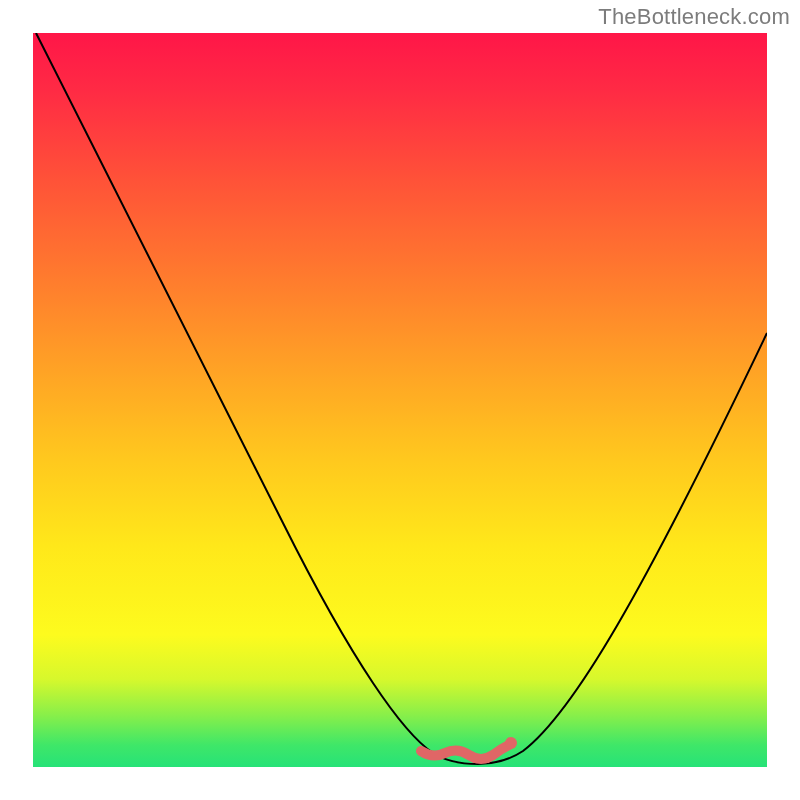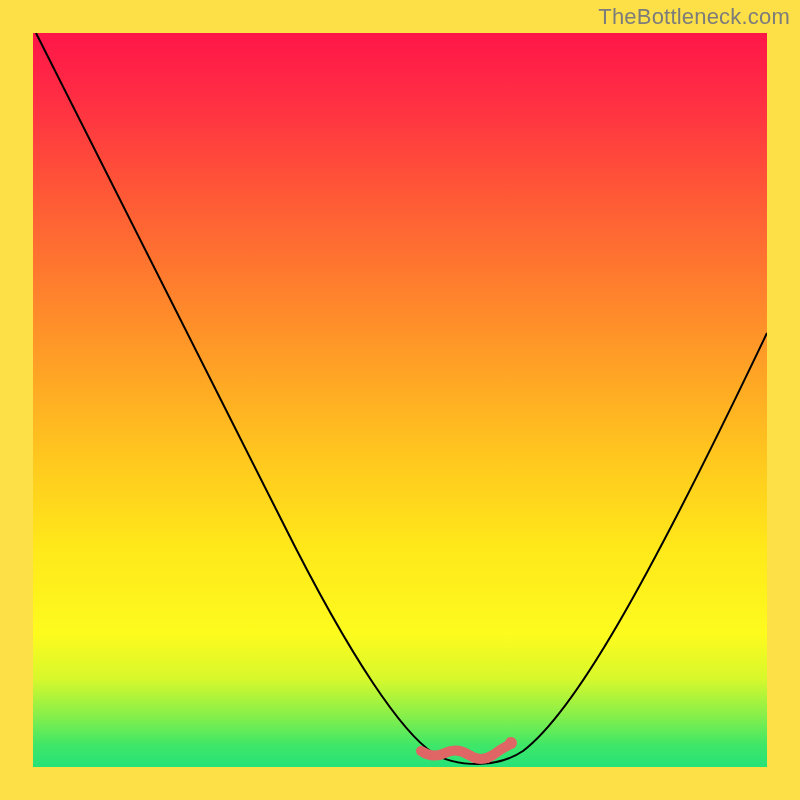--- a/index.html
+++ b/index.html
@@ -8,21 +8,21 @@
     width: 800px;
     height: 800px;
     overflow: hidden;
     background: #000;
     font-family: Arial, Helvetica, sans-serif;
   }
   .frame {
     position: relative;
     width: 800px;
     height: 800px;
-    background: #fde047;
+    background: #ffffff;
   }
   .watermark {
     position: absolute;
     top: 4px;
     right: 10px;
     color: #7c7c7c;
     font-size: 22px;
     font-weight: 500;
     letter-spacing: 0.2px;
     z-index: 5;

